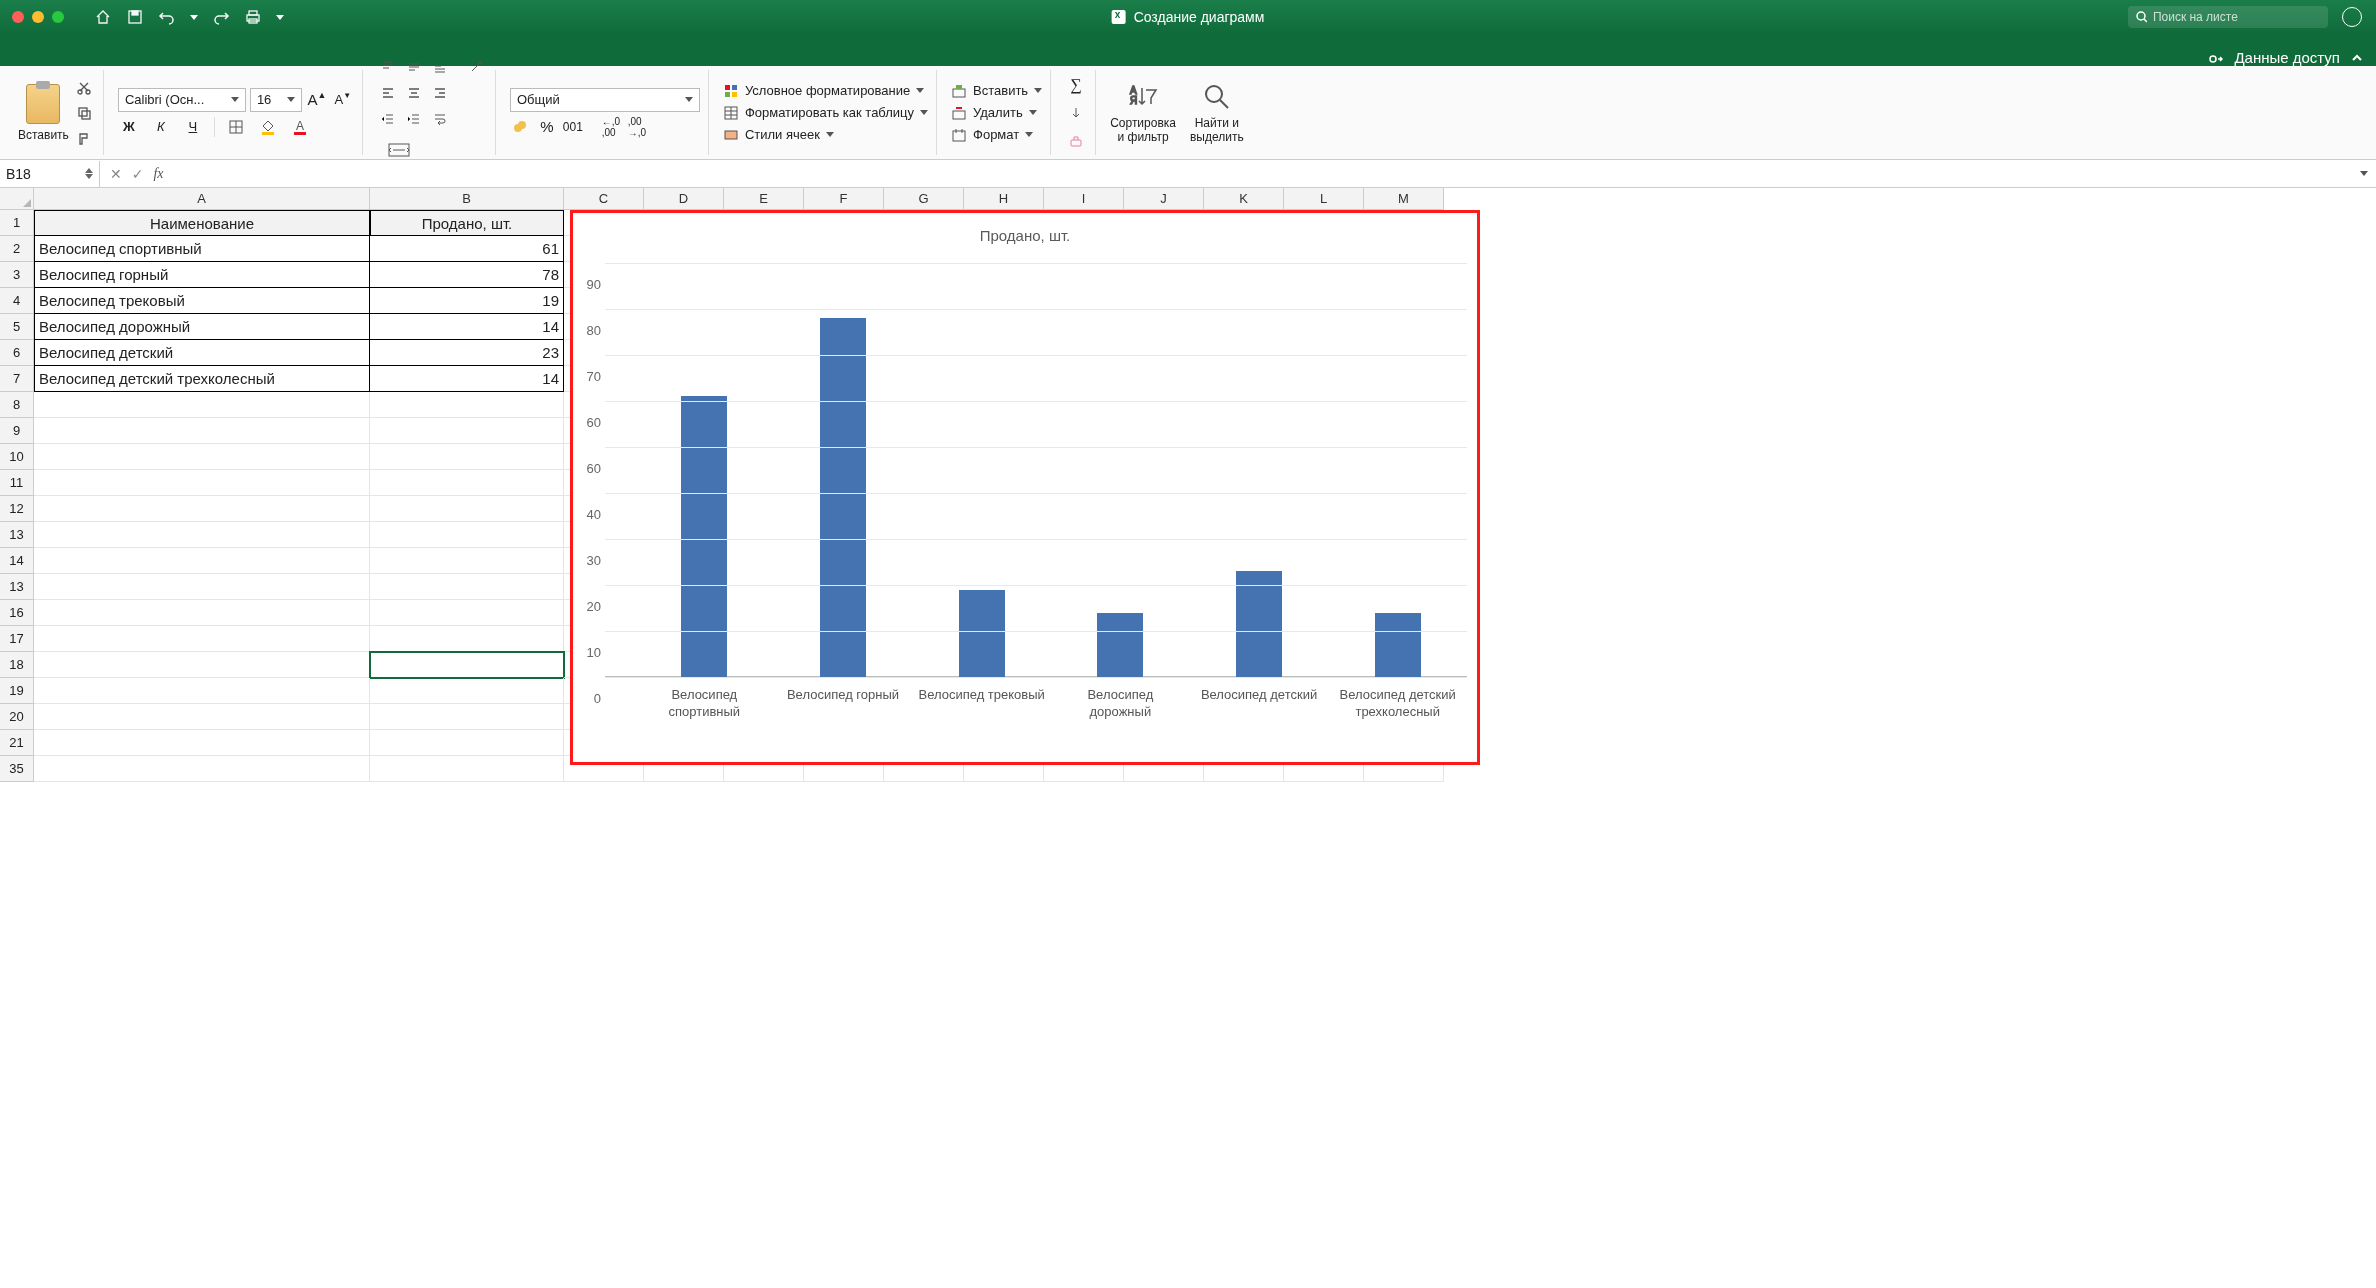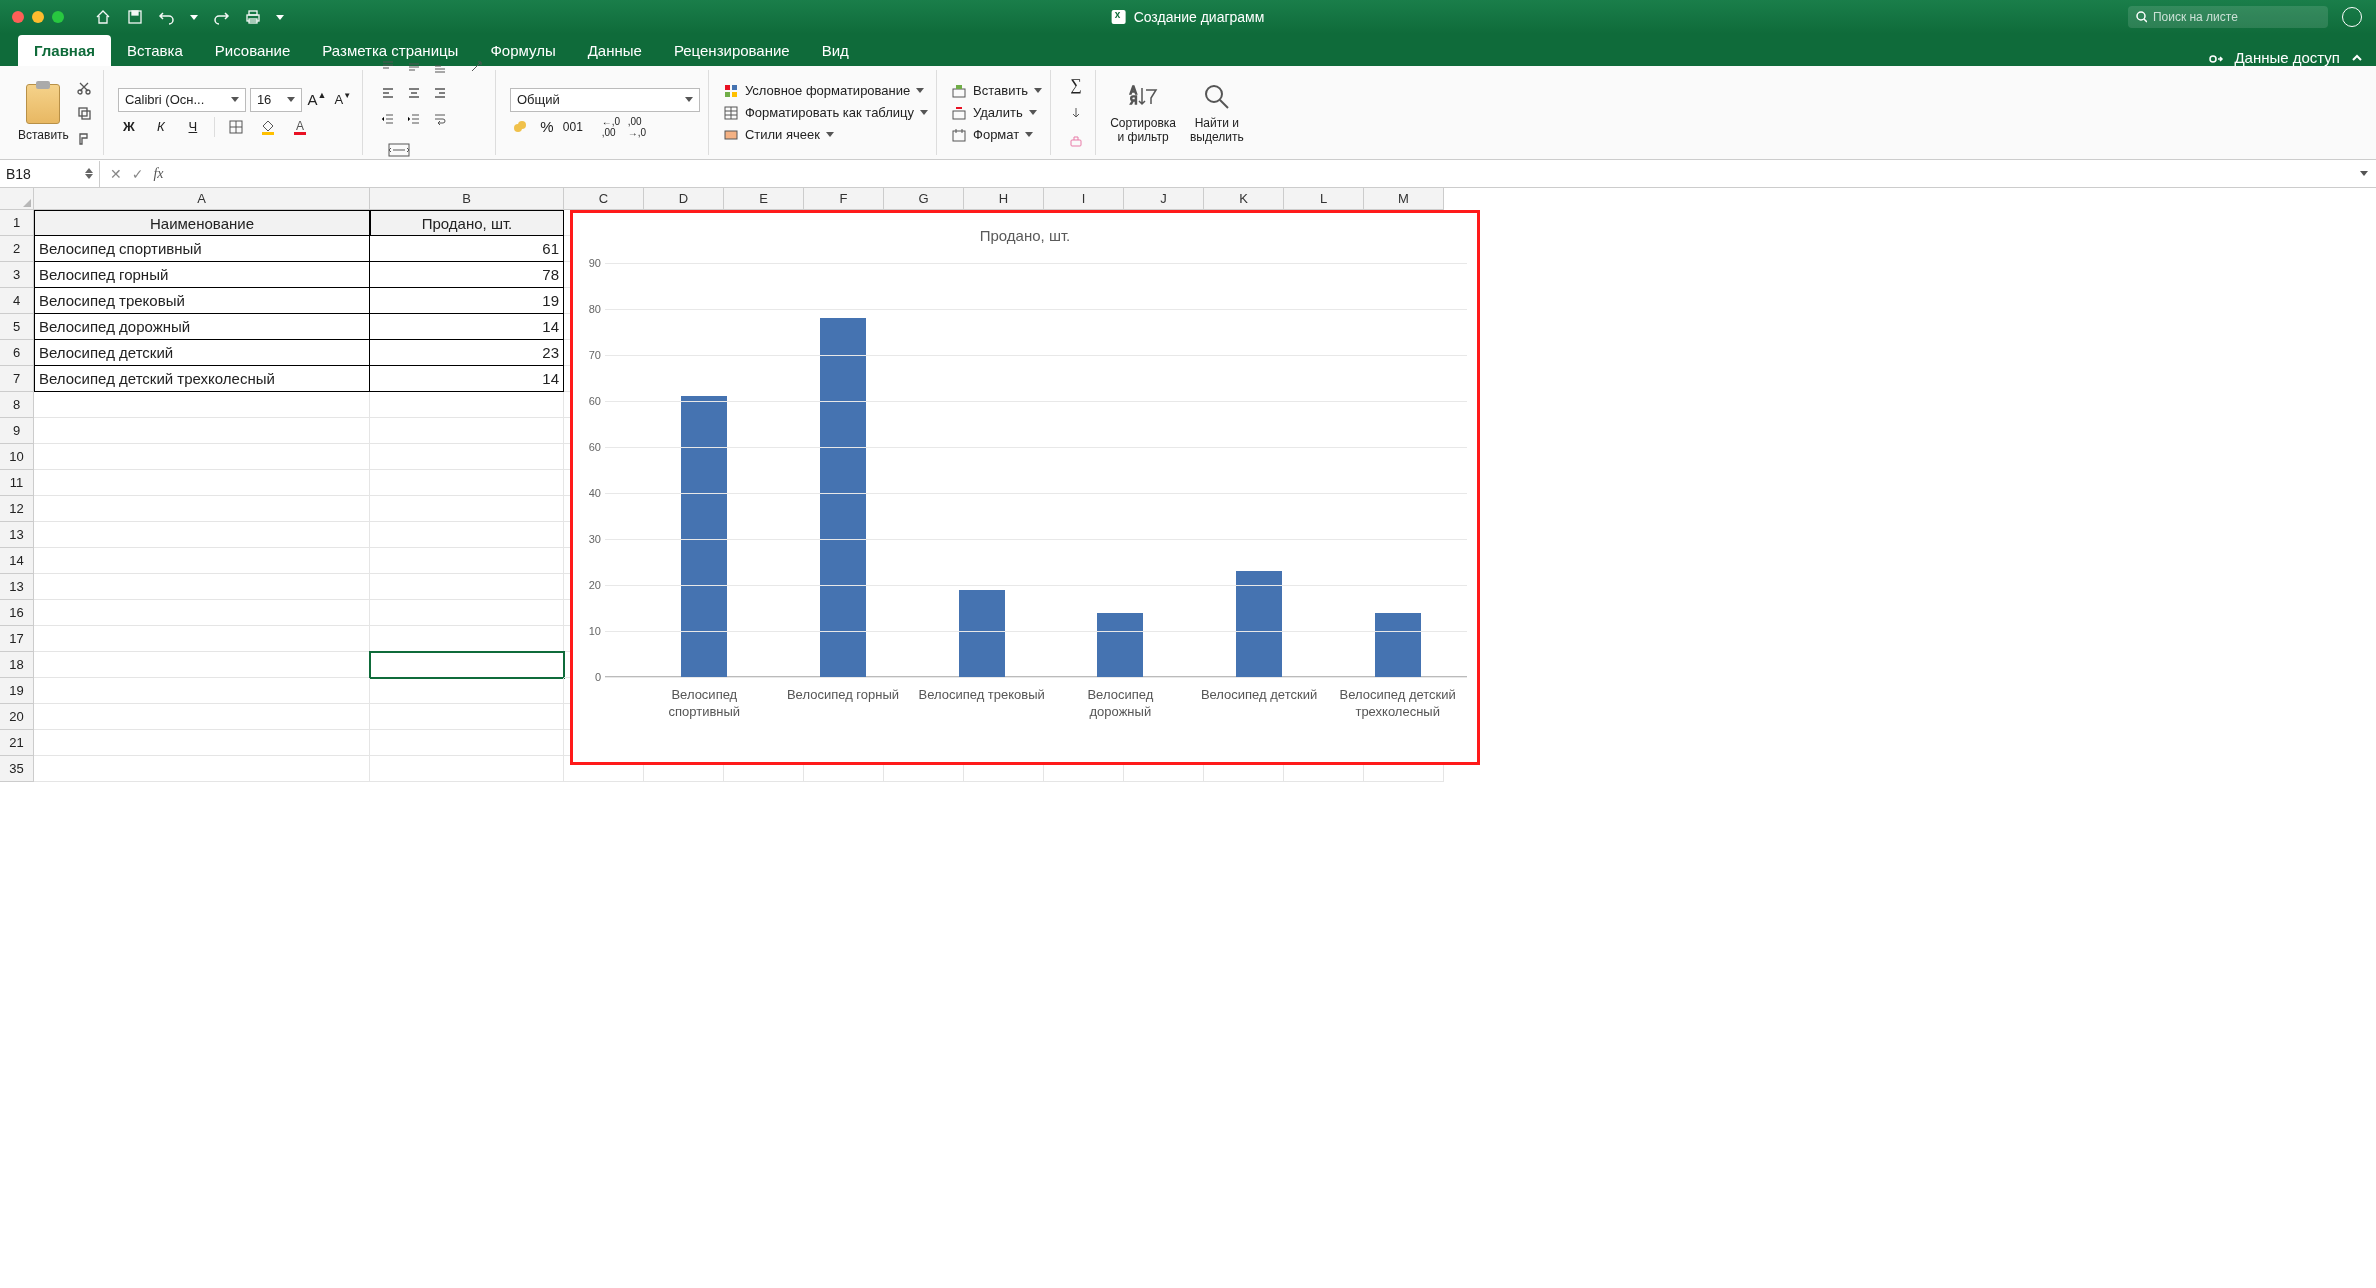--- a/index.html
+++ b/index.html
@@ -69,21 +69,21 @@
 .gc { border-right:1px solid #e5e5e5; border-bottom:1px solid #e5e5e5; padding:0 4px; display:flex; align-items:center; font-size:15px; overflow:hidden; white-space:nowrap; }
 .gc.hd { background:#f2f2f2; font-weight:400; justify-content:center; border:1px solid #000; border-top:1px solid #000; }
 .gc.bA { border-left:1px solid #000; border-right:1px solid #000; border-bottom:1px solid #000; }
 .gc.bB { border-right:1px solid #000; border-bottom:1px solid #000; text-align:right; justify-content:flex-end; }
 
 
 .chartbox { position:absolute; left:570px; top:22px; width:910px; height:555px; border:3px solid #ff1a1a; background:#fff; }
 .ctitle { text-align:center; font-size:15px; color:#5a5a5a; padding:14px 0 8px; }
 .plot { position:absolute; left:32px; top:50px; right:10px; bottom:85px; }
 .ygrid-line { position:absolute; left:0; right:0; height:1px; background:#e8e8e8; }
-.ytick { position:absolute; left:-26px; width:22px; text-align:right; font-size:11px; color:#666; transform:translateY(-50%); }
+.ytick { position:absolute; left:-26px; width:22px; text-align:right; font-size:13px; color:#666; transform:translateY(-50%);margin-top:21px; }
 .xaxis { position:absolute; left:0; right:0; bottom:0; height:1px; background:#bbb; }
 .bars { position:absolute; left:30px; right:0; top:0; bottom:0; display:flex; }
 .barcol { flex:1; position:relative; display:flex; justify-content:center; }
 .bar { background:#4573b1; width:46px; position:absolute; bottom:0; }
 .xlab { position:absolute; top:100%; margin-top:10px; width:130px; left:50%; transform:translateX(-50%); text-align:center; font-size:13px; color:#555; line-height:1.3; }
 
 svg { display:block; }
 </style>
 </head>
 <body>
@@ -136,30 +136,20 @@
           <circle cx="5" cy="5" r="4"></circle>
           <path d="M8 8 L11 11"></path>
         </svg>
       <input placeholder="Поиск на листе" style="">
     </div>
     <div class="smile"></div>
   </div>
 </div>
 
 <div class="tabsbar">
-  <div id="tabs-holder" style="display:flex">
-      <div class="tab active">Главная</div>
-      <div class="tab">Вставка</div>
-      <div class="tab">Рисование</div>
-      <div class="tab">Разметка страницы</div>
-      <div class="tab">Формулы</div>
-      <div class="tab">Данные</div>
-      <div class="tab">Рецензирование</div>
-      <div class="tab">Вид</div>
-    </div>
   <div class="tabsright">
     <svg class="sharei" width="18" height="14" fill="none" stroke="#fff" stroke-width="1.5">
         <circle cx="5" cy="7" r="3"></circle>
         <path d="M10 7 L14 7 M12 5 L14 7 L12 9"></path>
       </svg>
     <span>Данные доступ</span>
     <svg class="chev" width="14" height="14" fill="none" stroke="#fff" stroke-width="2">
         <path d="M3 9 L7 5 L11 9"></path>
       </svg>
   </div>

